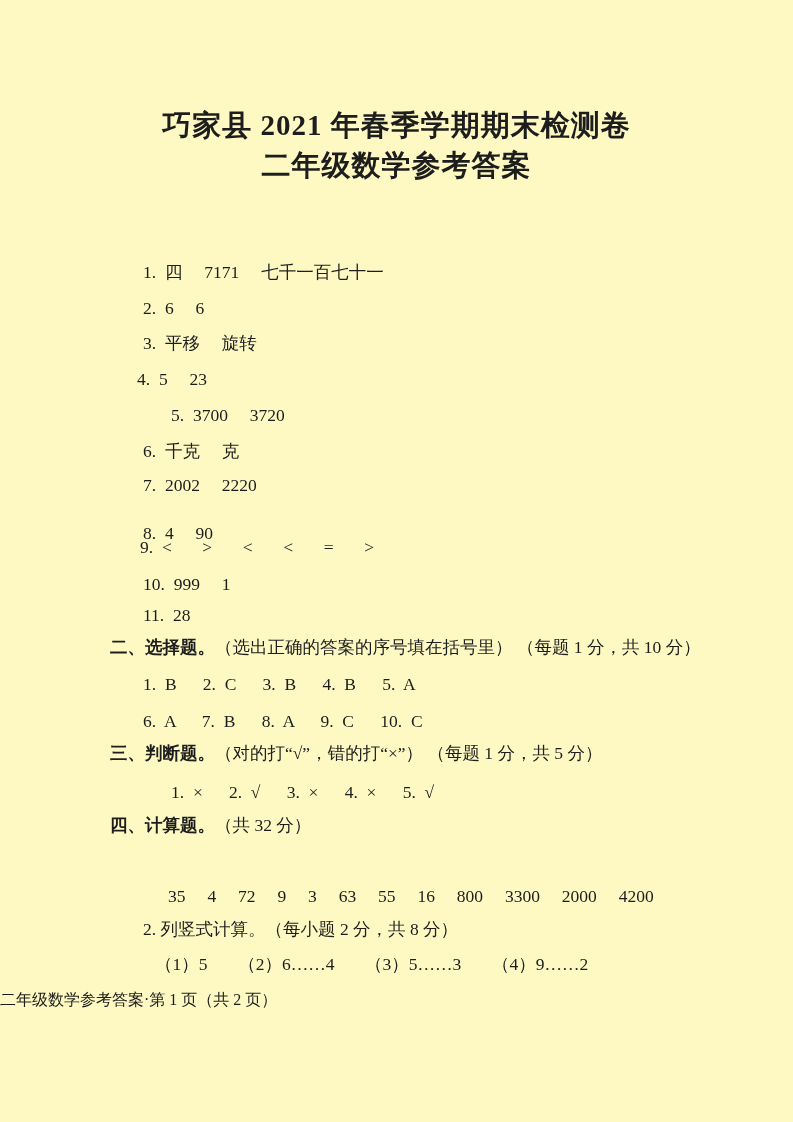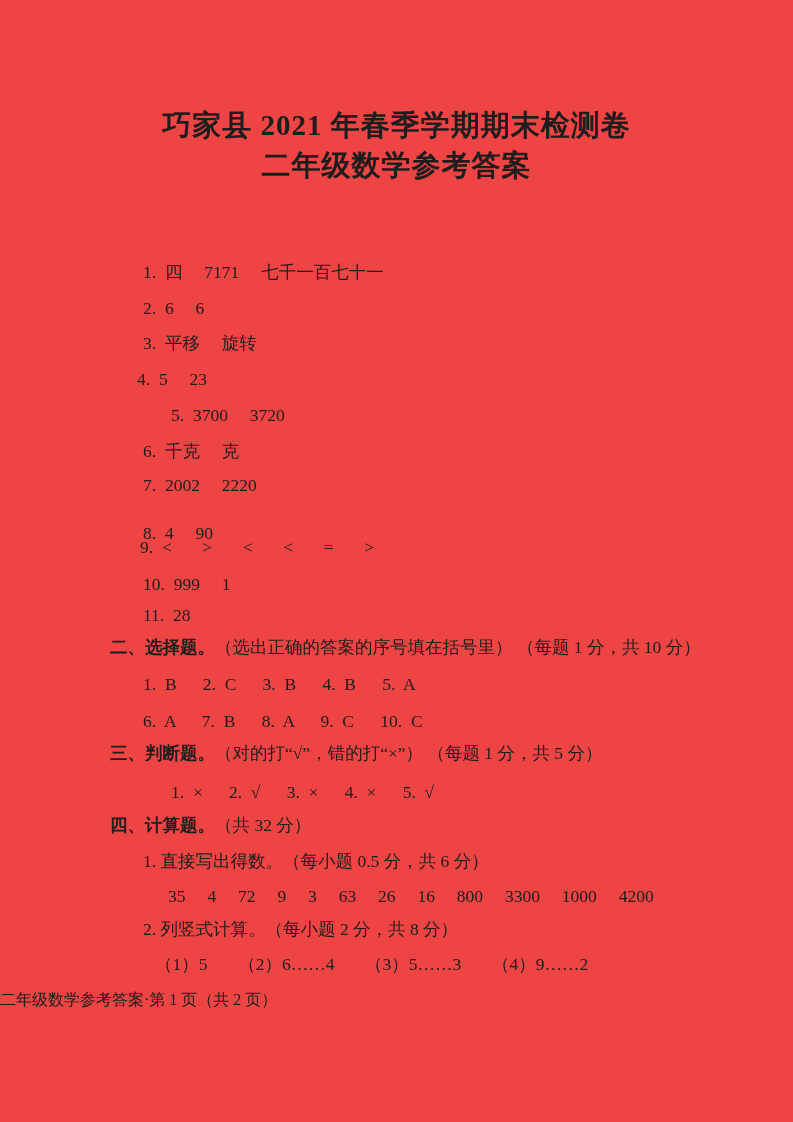--- a/index.html
+++ b/index.html
@@ -1,19 +1,19 @@
 <!DOCTYPE html>
 <html><head>
 <meta charset="utf-8">
 <style>
   html,body{margin:0;padding:0;background:#ffffff;}
   .page{
     position:relative;
     width:793px;height:1122px;
-    background:#ef4444;
+    background:#fef9c3;
     font-family:"Liberation Serif","DejaVu Serif",serif;
     color:#1d1d1d;
     overflow:hidden;
   }
   .ln{
     position:absolute;
     font-size:17.5px;
     line-height:23px;
     white-space:pre;
   }
@@ -55,20 +55,19 @@
 
   <div class="ln" style="top:673px;left:143px;">1.  B      2.  C      3.  B      4.  B      5.  A</div>
   <div class="ln" style="top:710px;left:143px;">6.  A      7.  B      8.  A      9.  C      10.  C</div>
 
   <div class="ln head" style="top:742px;left:110px;"><span class="bold">三、判断题。</span><span>（对的打“√”，错的打“×”） （每题 1 分，共 5 分）</span></div>
 
   <div class="ln" style="top:781px;left:143px;margin-left:28px;">1.  ×      2.  √      3.  ×      4.  ×      5.  √</div>
 
   <div class="ln head" style="top:814px;left:110px;"><span class="bold">四、计算题。</span><span>（共 32 分）</span></div>
 
-  <div class="ln" style="top:850px;left:143px;">1. 直接写出得数。（每小题 0.5 分，共 6 分）</div>
-  <div class="ln" style="top:885px;left:168px;">35     4     72     9     3     63     26     16     800     3300     1000     4200</div>
+  <div class="ln" style="top:885px;left:168px;">35     4     72     9     3     63     55     16     800     3300     2000     4200</div>
   <div class="ln" style="top:918px;left:143px;">2. 列竖式计算。（每小题 2 分，共 8 分）</div>
   <div class="ln" style="top:953px;left:155px;">（1）5       （2）6……4       （3）5……3       （4）9……2</div>
 
   <div class="ln footer" style="top:988px;">二年级数学参考答案·第 1 页（共 2 页）</div>
 
 </div>
 
 </body></html>

